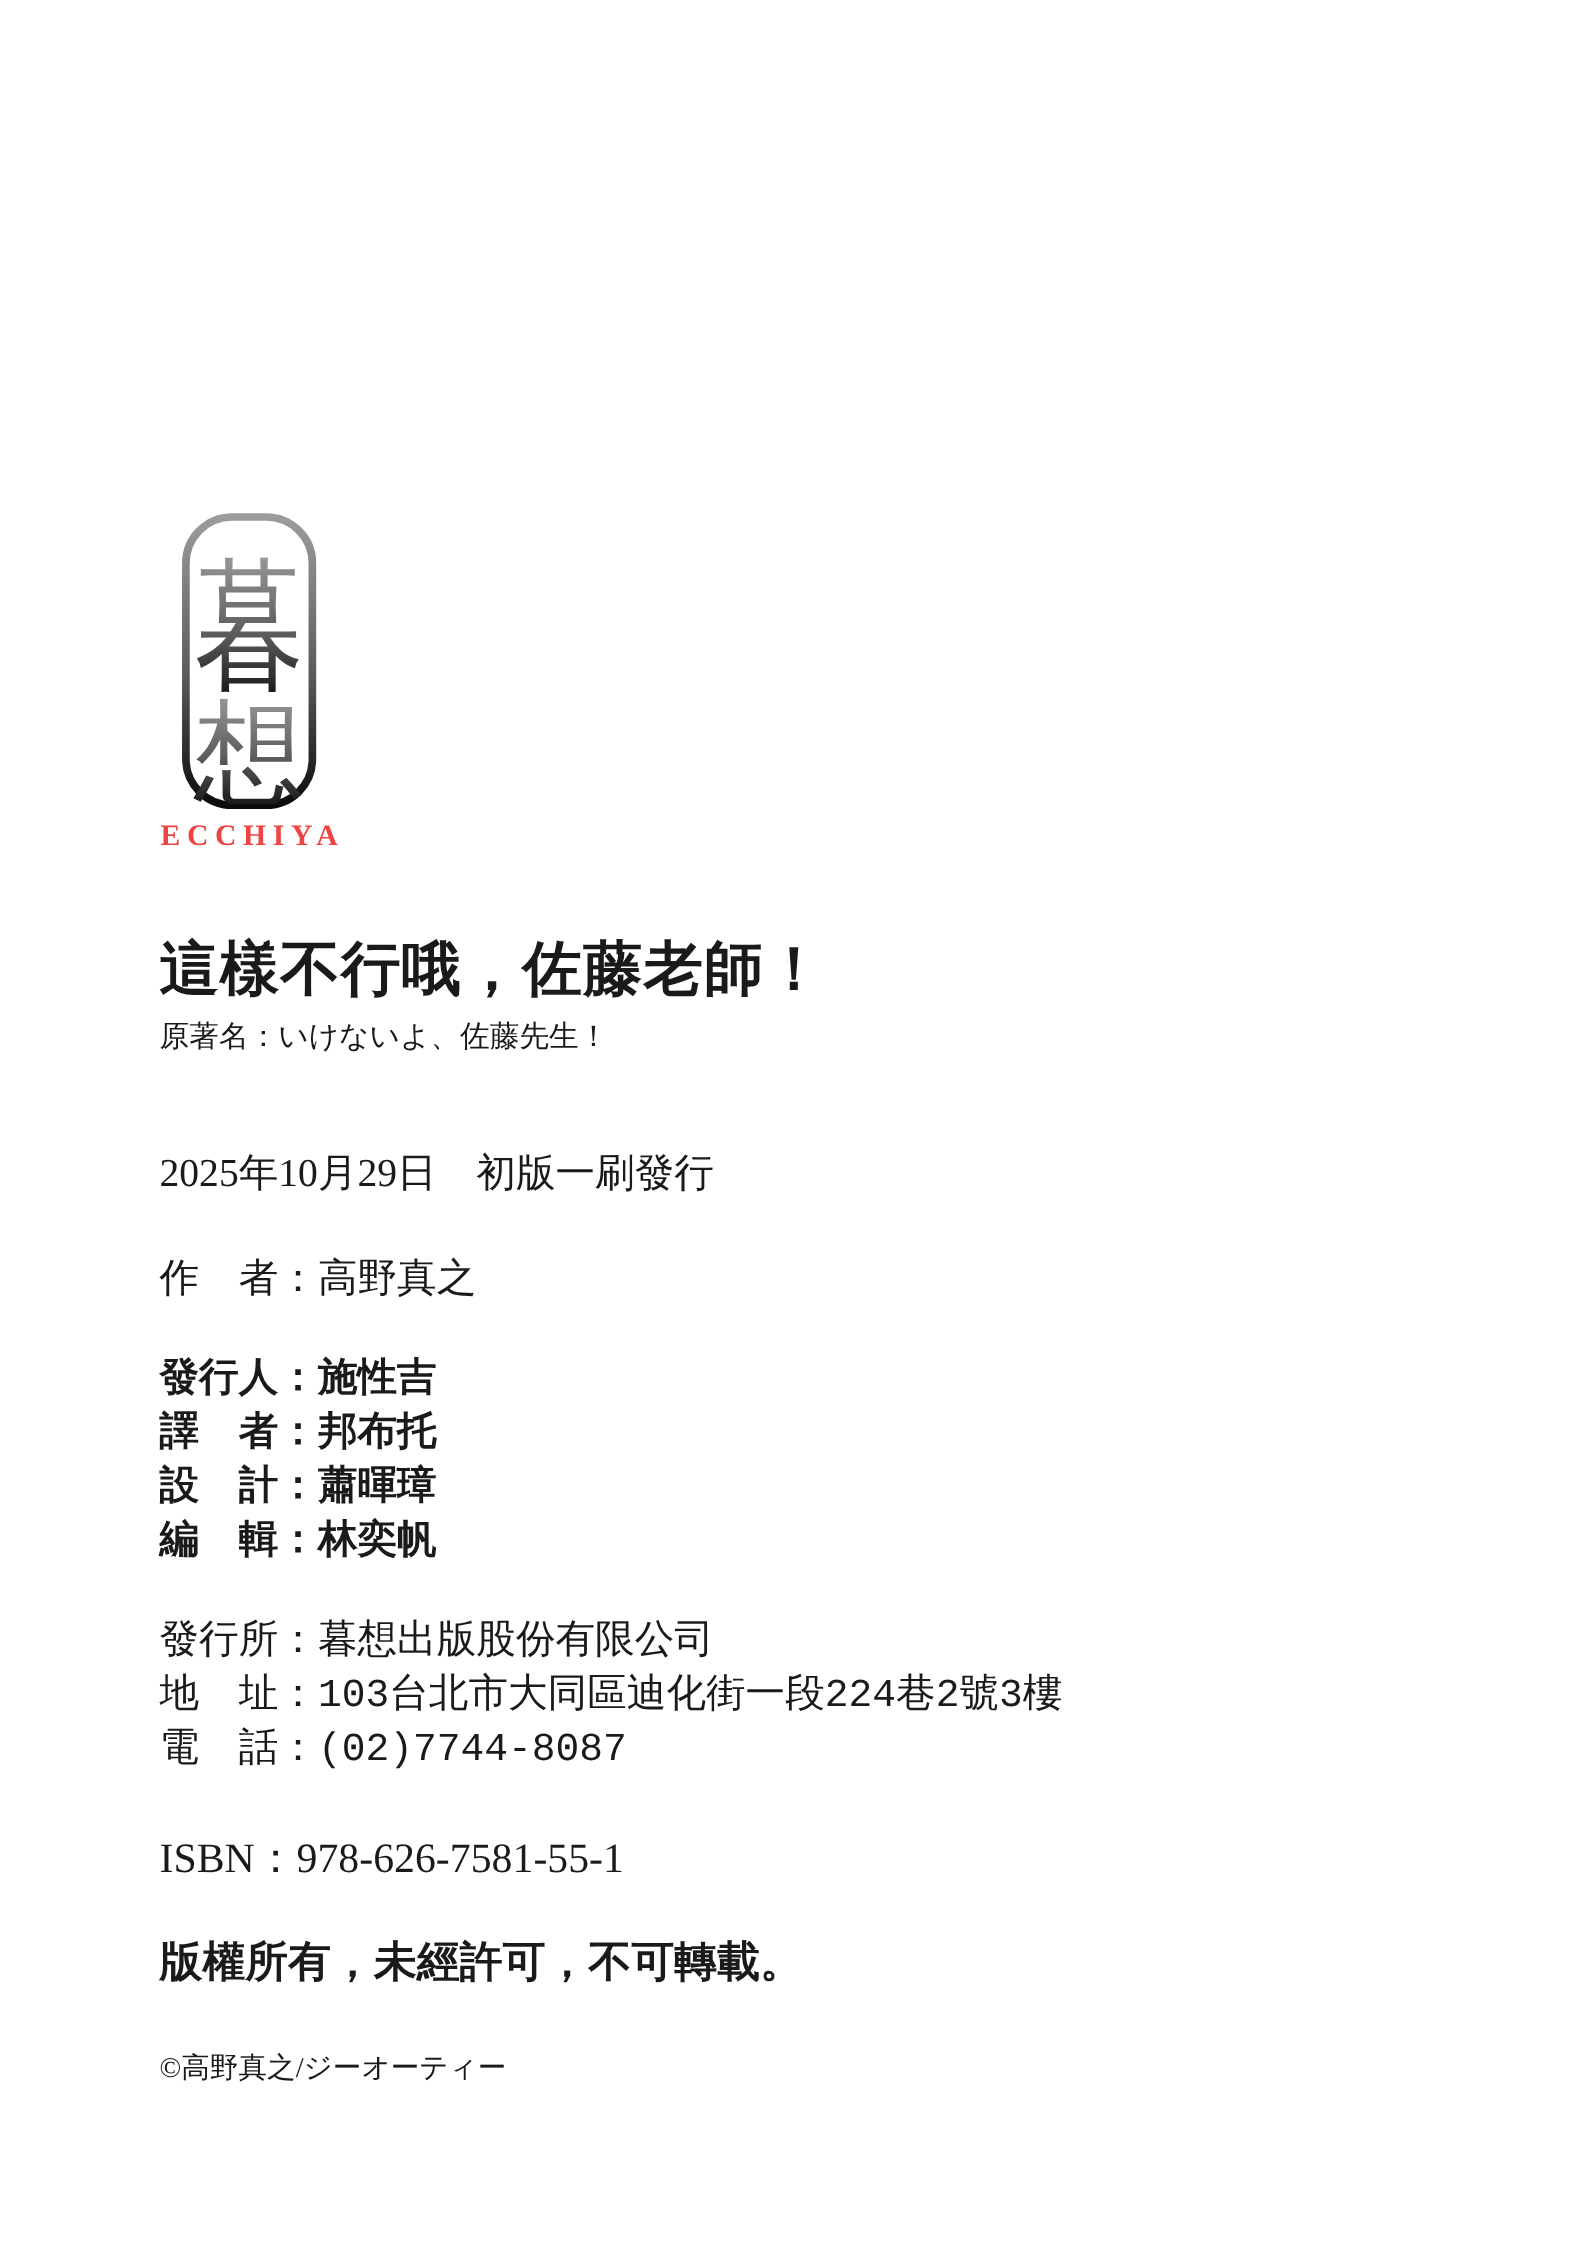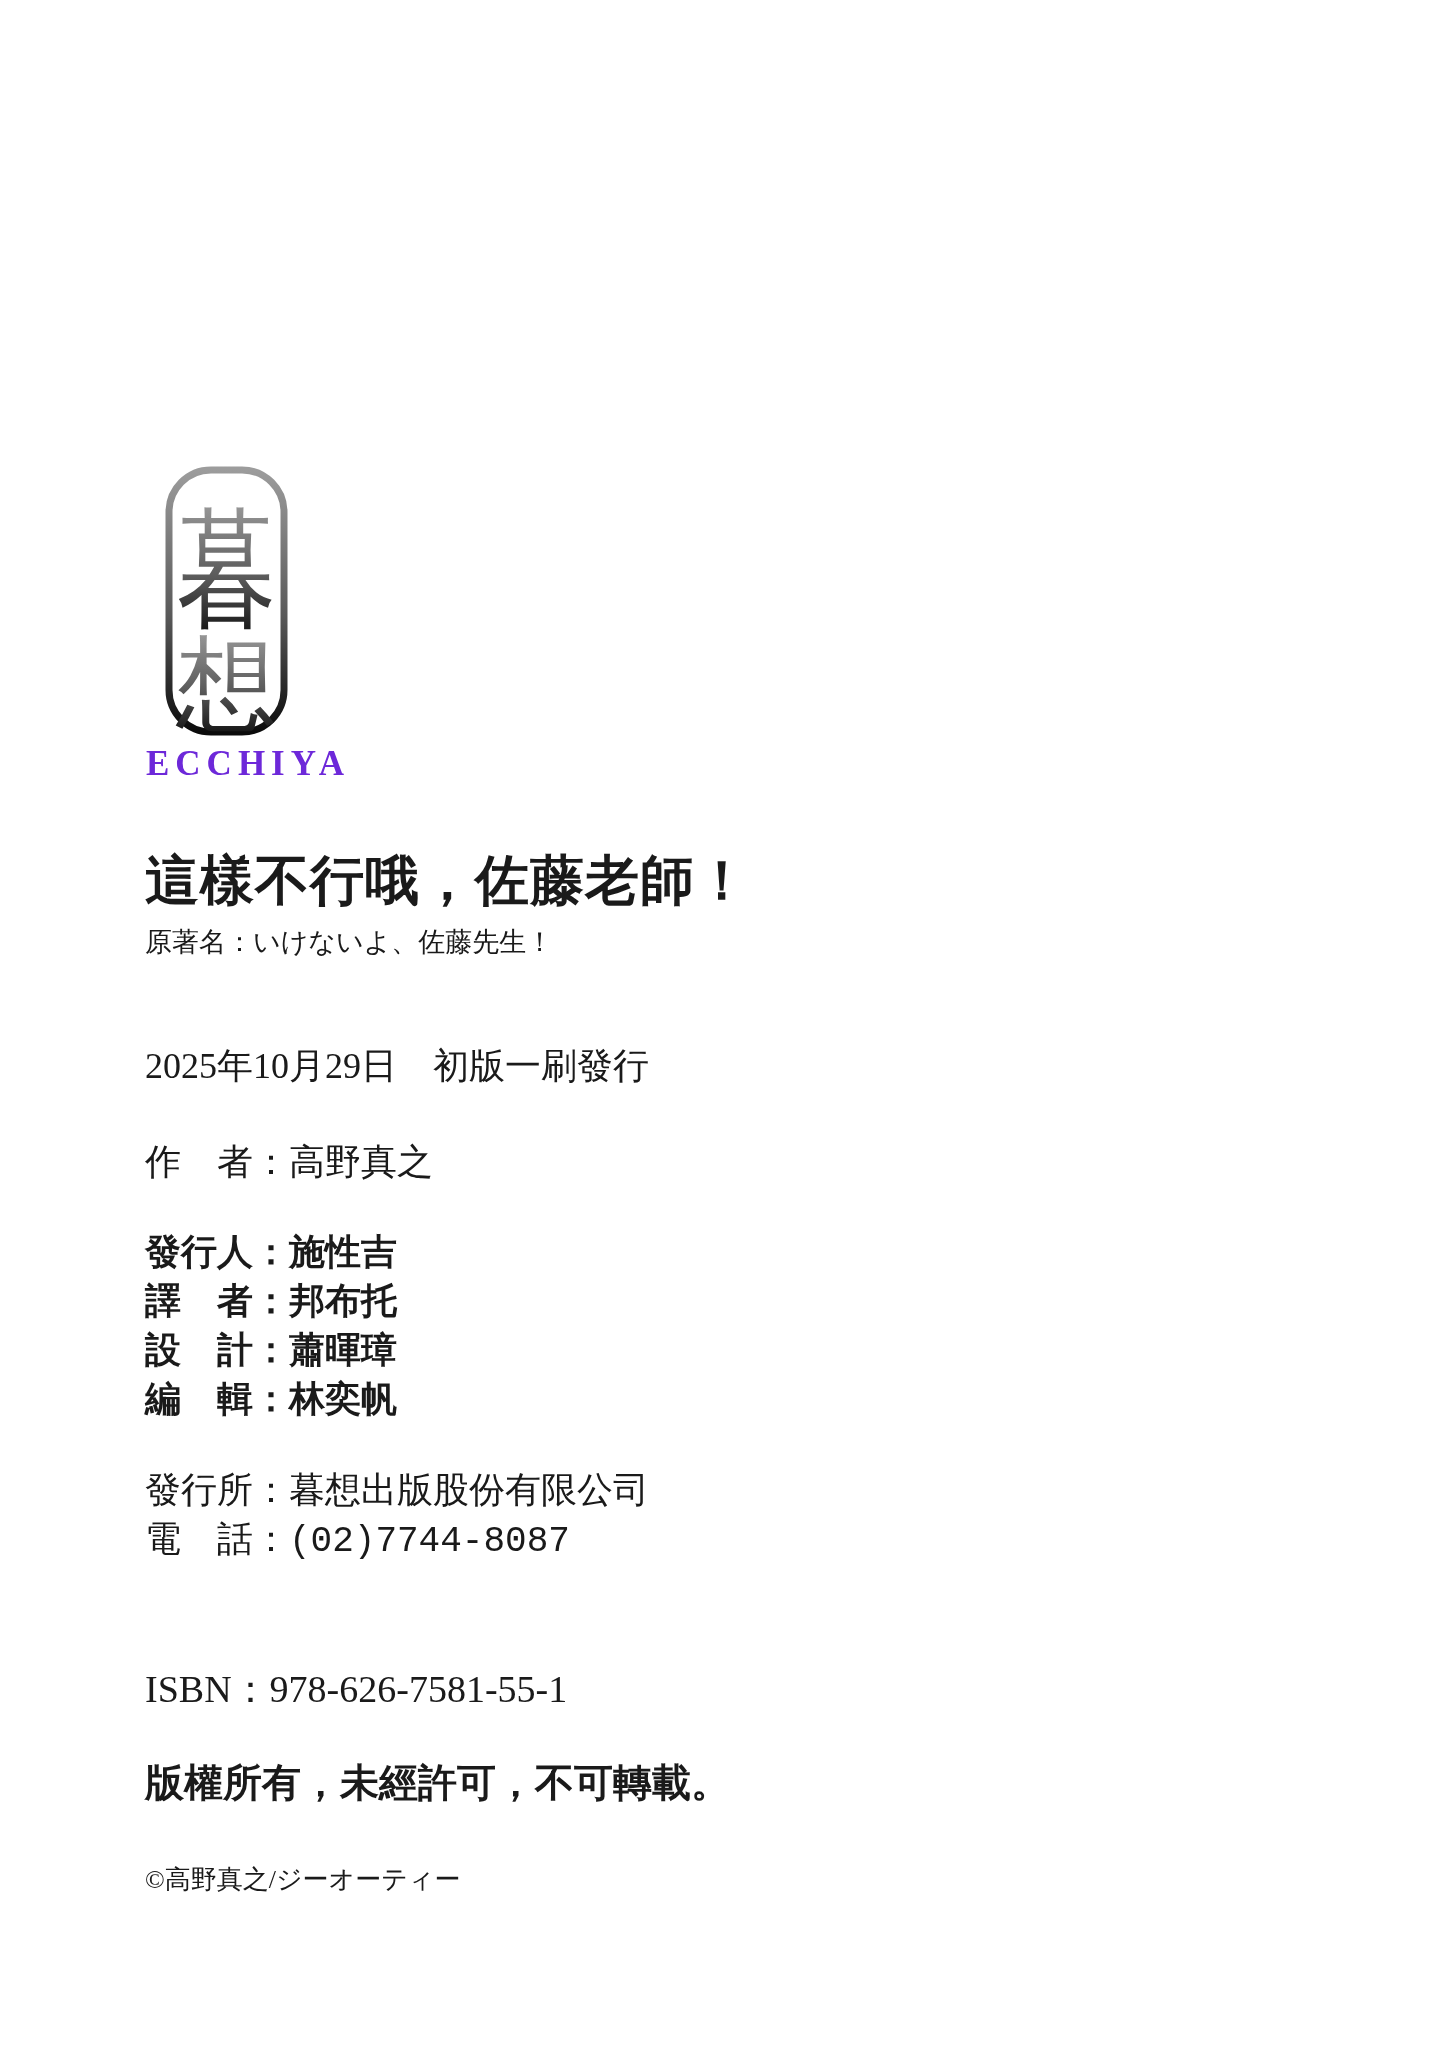--- a/index.html
+++ b/index.html
@@ -27,24 +27,24 @@
   }
   .seal-svg {
     display: block;
     margin: 0 auto;
   }
   .seal-char {
     font-family: "Liberation Serif", "DejaVu Serif", serif;
   }
   .wordmark {
     margin-top: 8px;
-    font-size: 35px;
+    font-size: 27px;
     font-weight: bold;
     letter-spacing: 6px;
-    color: #6d28d9;
+    color: #ef4444;
     white-space: nowrap;
   }
 
   
   .title-block {
     position: absolute;
     left: 145px;
     top: 850px;
   }
   .book-title {
@@ -126,20 +126,23 @@
     <div>
       <span class="lbl">編　輯</span><span class="colon">：</span><span class="val">林奕帆</span>
     </div>
   </div>
 
   <div class="line publisher-block">
     <div>
       <span class="lbl">發行所</span><span class="colon">：</span><span class="val">暮想出版股份有限公司</span>
     </div>
     <div>
+      <span class="lbl">地　址</span><span class="colon">：</span><span class="val">103台北市大同區迪化街一段224巷2號3樓</span>
+    </div>
+    <div>
       <span class="lbl">電　話</span><span class="colon">：</span><span class="val">(02)7744-8087</span>
     </div>
   </div>
 
   <div class="line isbn-row">
     <span class="lbl">ISBN</span><span class="colon">：</span><span class="val">978-626-7581-55-1</span>
   </div>
 
   <div class="line rights">版權所有，未經許可，不可轉載。</div>
 

